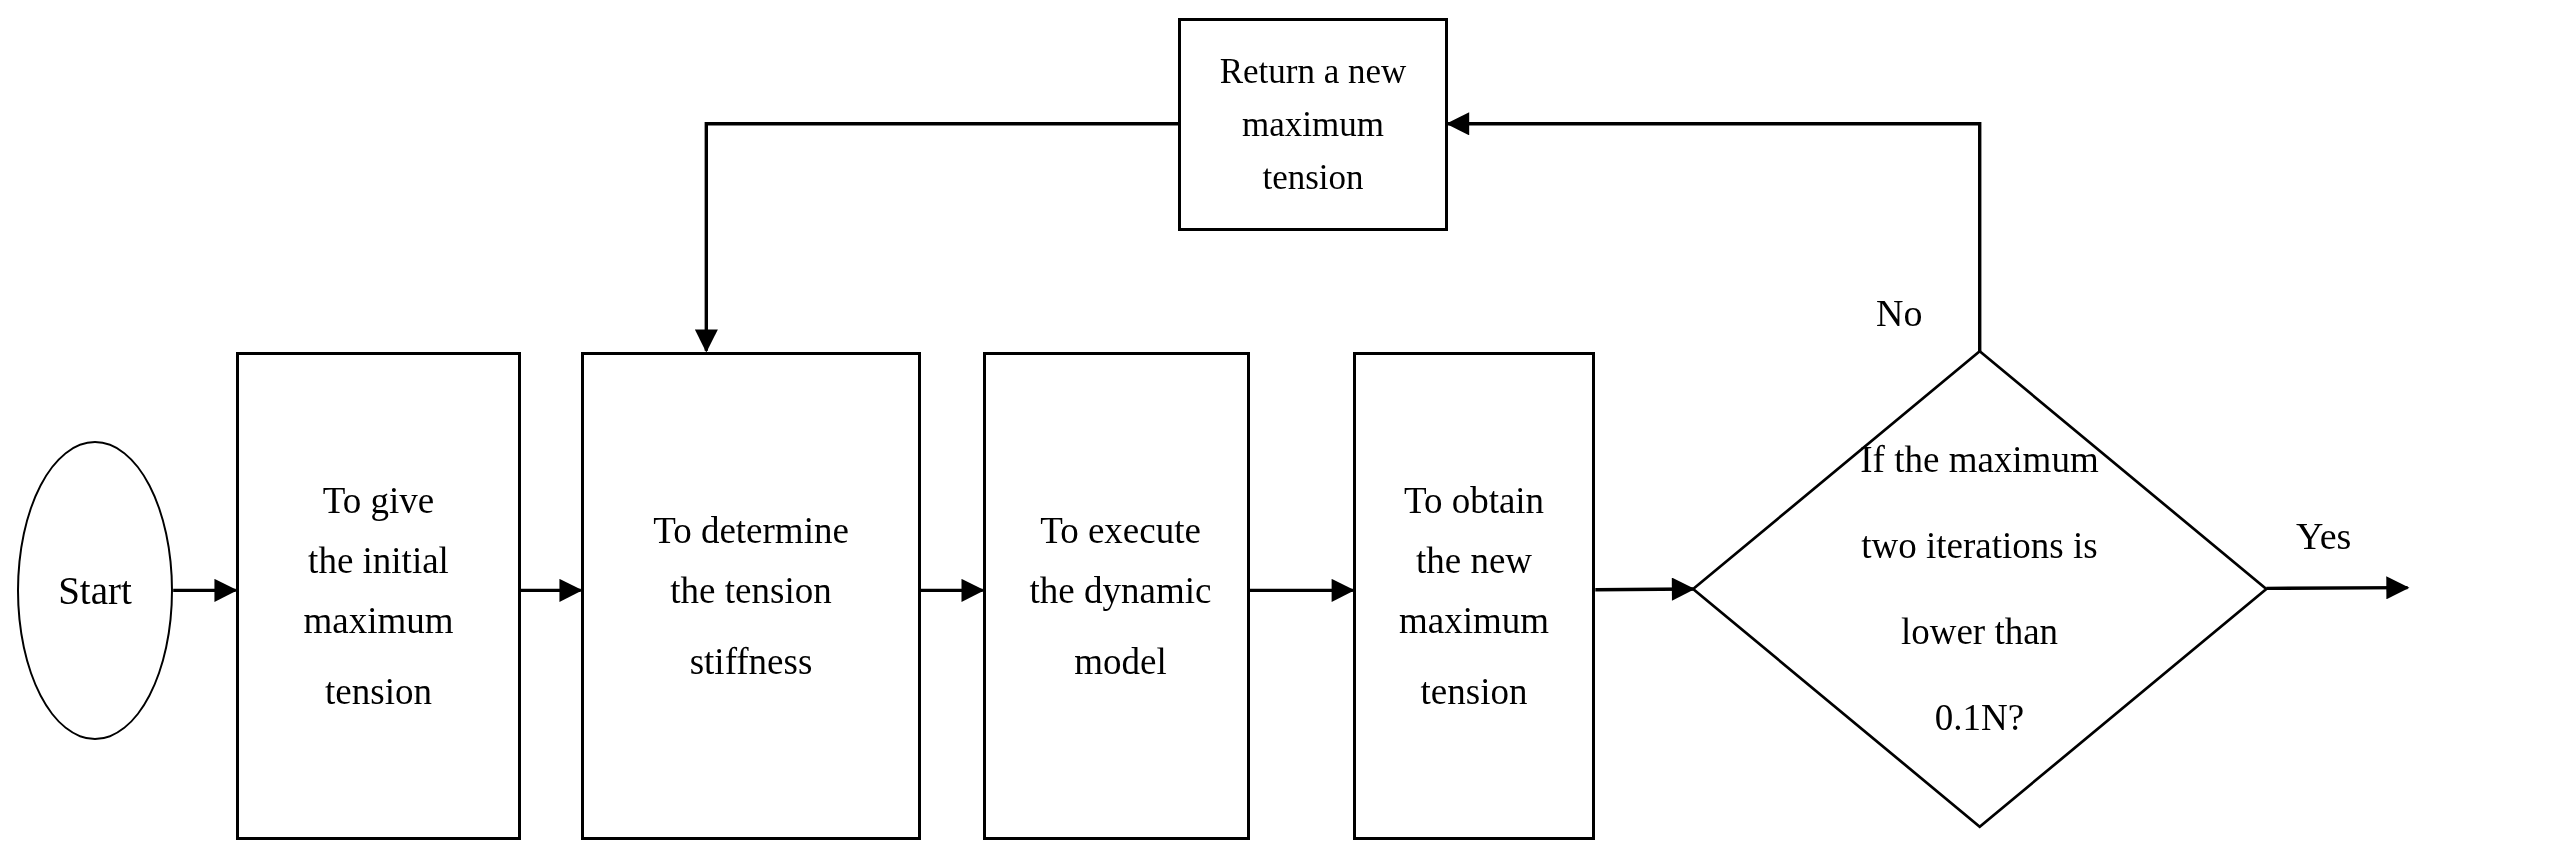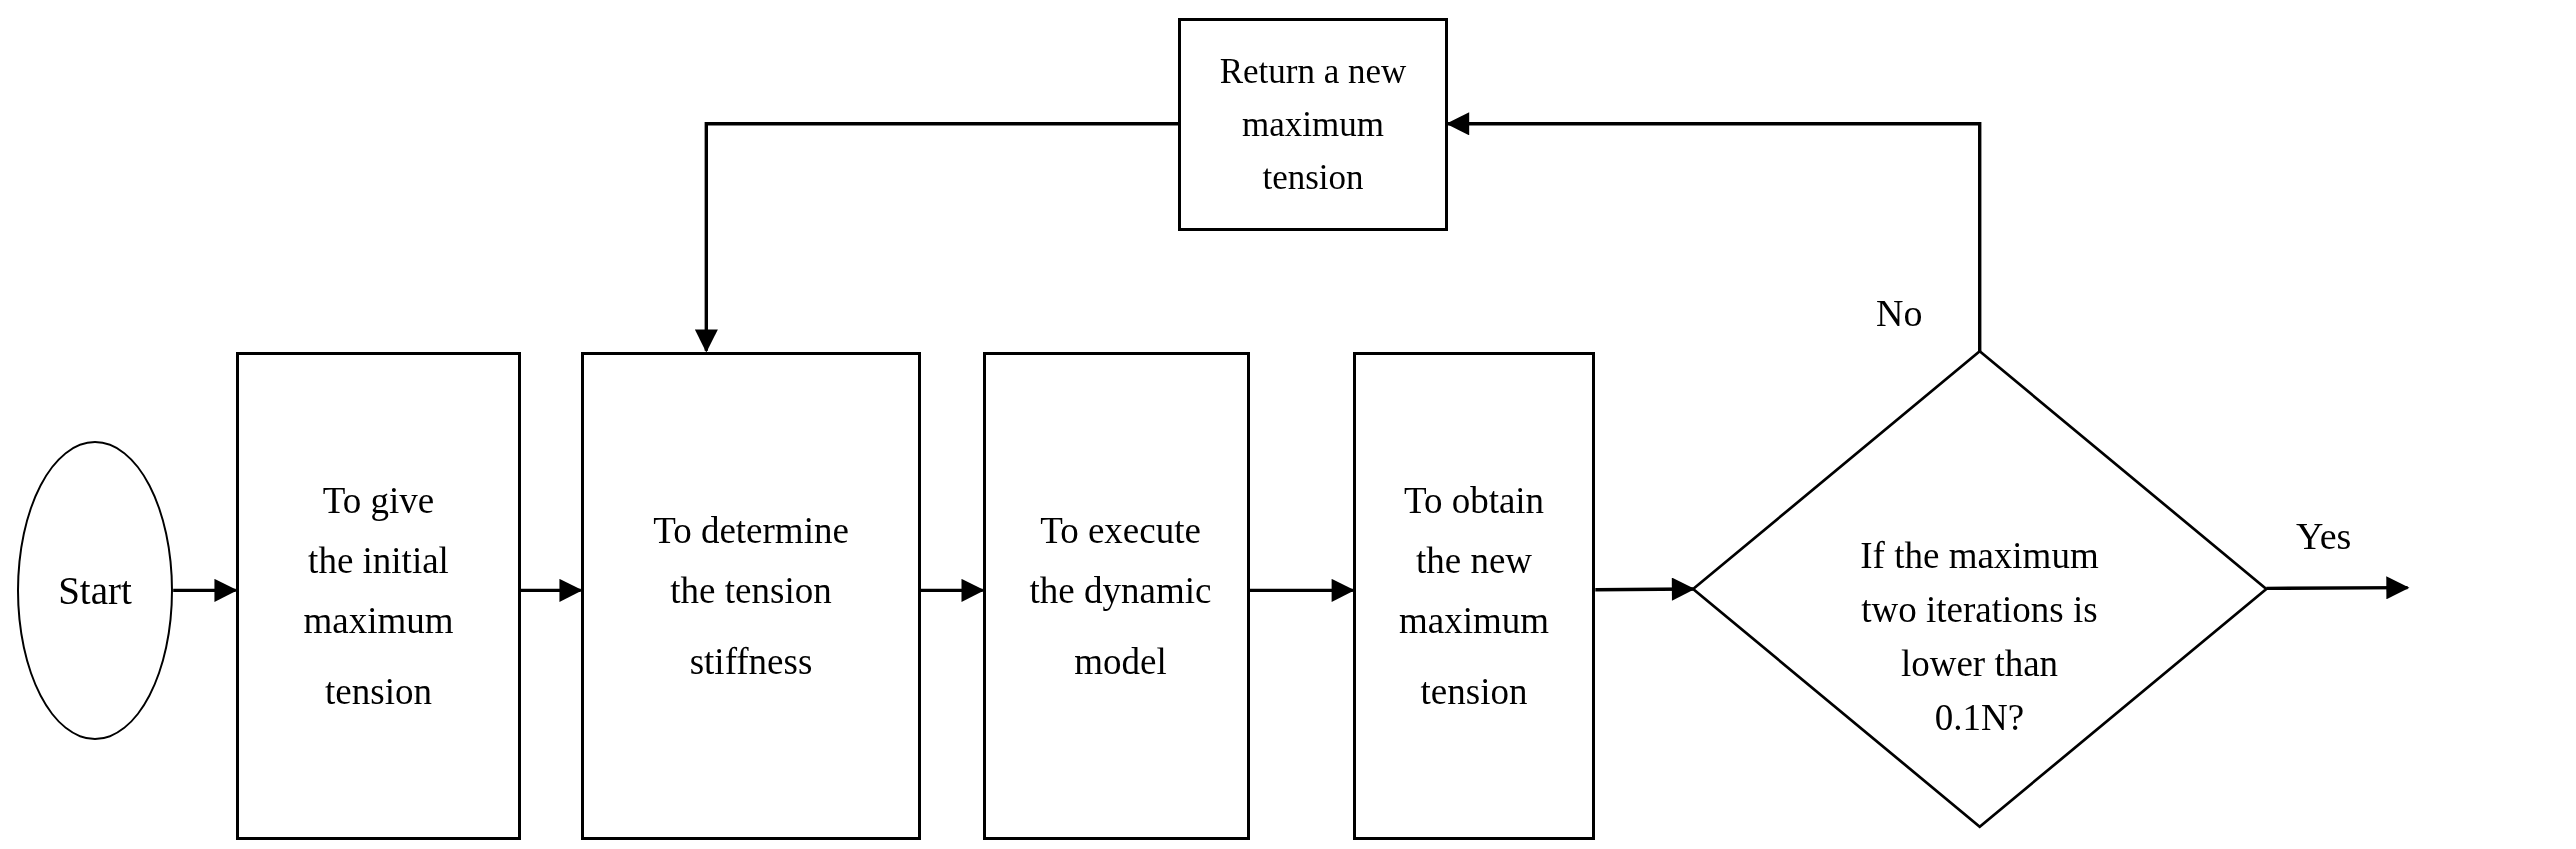--- a/index.html
+++ b/index.html
@@ -49,21 +49,21 @@
     border: 3.4px solid #000000;
     font-size: 35px;
     line-height: 53px;
   }
   .decision-text {
     position: absolute;
     box-sizing: border-box;
     display: flex;
     flex-direction: column;
     align-items: center;
-    justify-content: flex-end;
+    justify-content: space-between;
     text-align: center;
     font-size: 37px;
     line-height: 54px;
     background: transparent;
   }
   .edge-label {
     position: absolute;
     font-size: 38px;
     line-height: 41px;
     white-space: nowrap;

